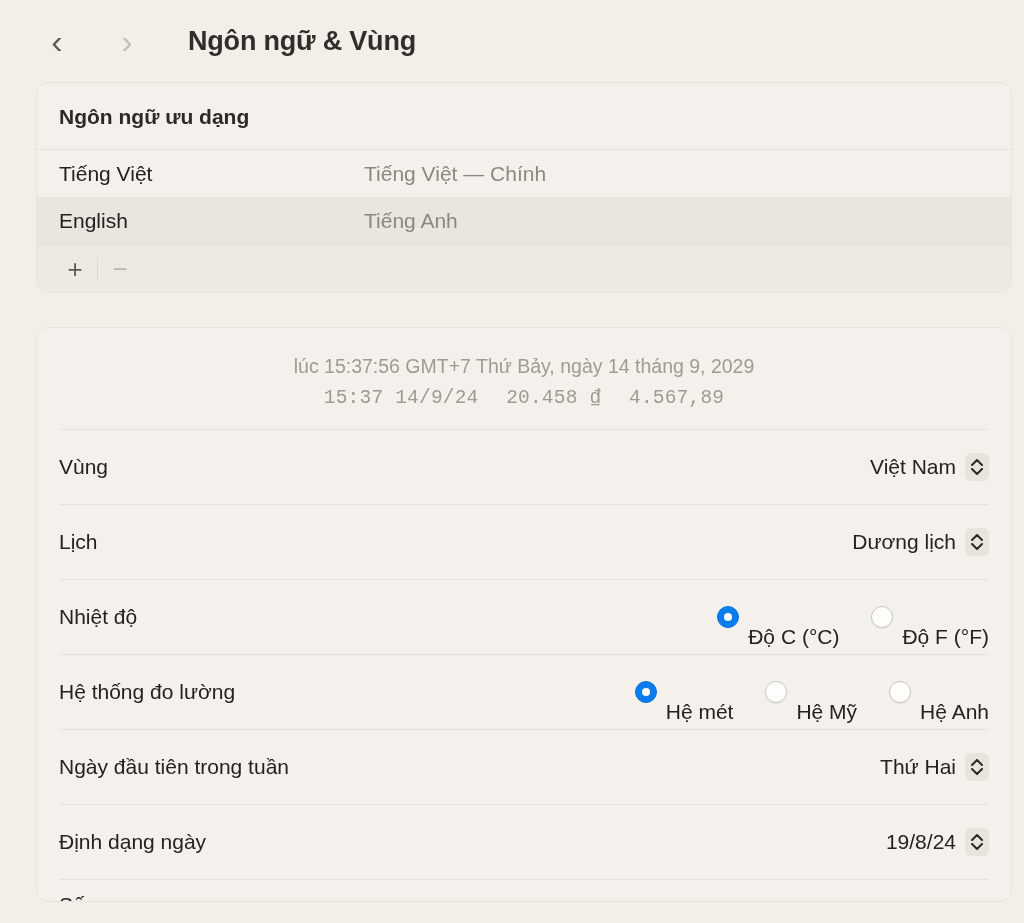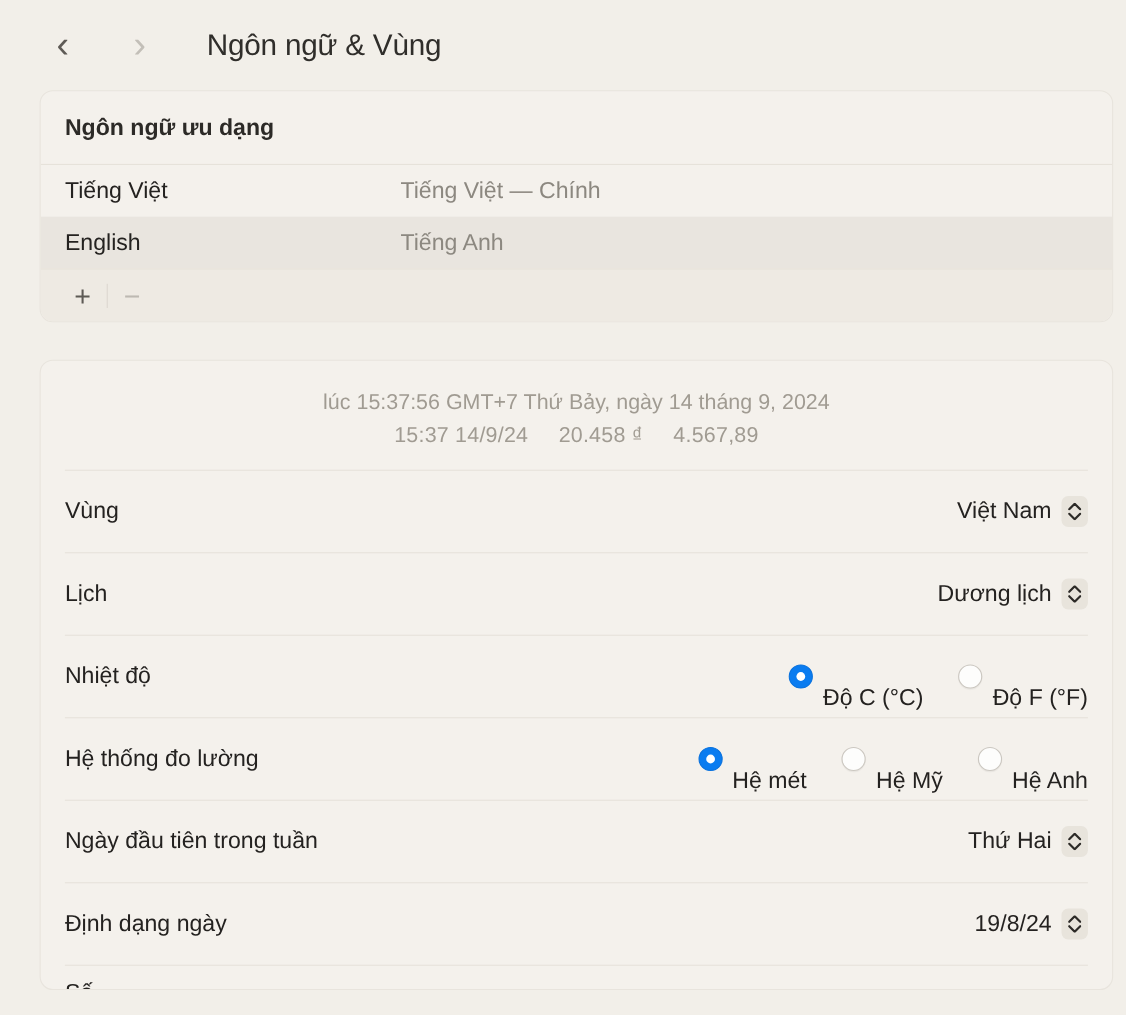--- a/index.html
+++ b/index.html
@@ -32,21 +32,21 @@
     justify-content: center;
     font-size: 34px;
     line-height: 1;
     font-weight: 300;
     font-family: "Liberation Sans", sans-serif;
   }
   .nav-chevron.back { color: #5f5b56; }
   .nav-chevron.forward { color: #c3bfb8; margin-left: 24px; }
   .page-title {
     font-size: 27px;
-    font-weight: normal;
+    font-weight: bold;
     letter-spacing: -0.2px;
     margin-left: 38px;
     color: #302e2b;
   }
 
   
   .card {
     margin: 0 12px 0 36px;
     width: 976px;
     box-sizing: border-box;
@@ -107,21 +107,21 @@
 
   
   .preview {
     text-align: center;
     color: #a09b92;
     padding: 24px 0 16px 0;
     line-height: 1.52;
     font-size: 19.5px;
   }
   .preview-line2 { letter-spacing: 0.2px; }
-  .preview-line2 span { margin: 0 11px; }
+  .preview-line2 span { margin: 0 11px; font-family: Liberation Mono, monospace; }
 
   .setting-row {
     display: flex;
     align-items: center;
     min-height: 75px;
     margin: 0 22px;
     border-top: 1px solid #e6e2da;
     box-sizing: border-box;
   }
   .setting-label {
@@ -242,21 +242,21 @@
   <div class="list-footer">
     <div class="seg-btn add">+</div>
     <div class="seg-divider"></div>
     <div class="seg-btn remove">−</div>
   </div>
 </div>
 
 <div class="card region">
 
   <div class="preview">
-    <div class="preview-line1">lúc 15:37:56 GMT+7 Thứ Bảy, ngày 14 tháng 9, 2024</div>
+    <div class="preview-line1">lúc 15:37:56 GMT+7 Thứ Bảy, ngày 14 tháng 9, 2029</div>
     <div class="preview-line2">
       <span>15:37 14/9/24</span>
       <span>20.458 ₫</span>
       <span>4.567,89</span>
     </div>
   </div>
 
   <div class="setting-row">
     <div class="setting-label">Vùng</div>
     <div class="setting-control">

